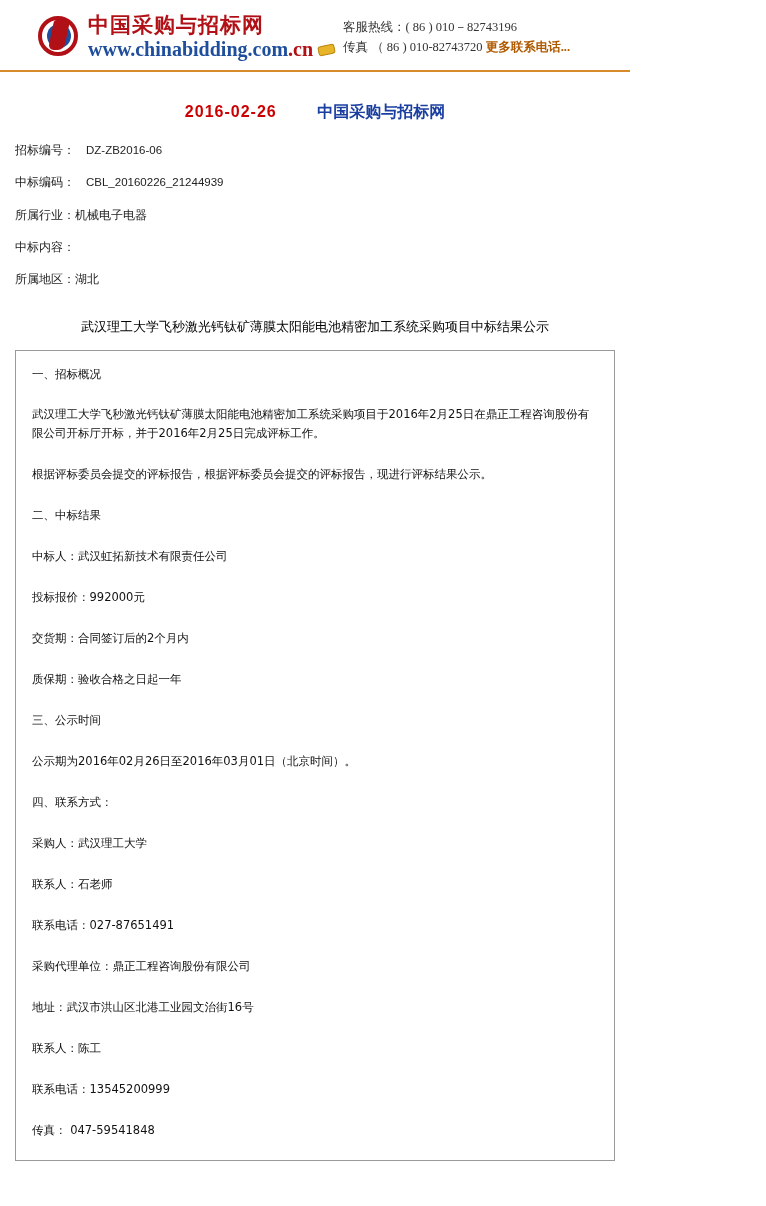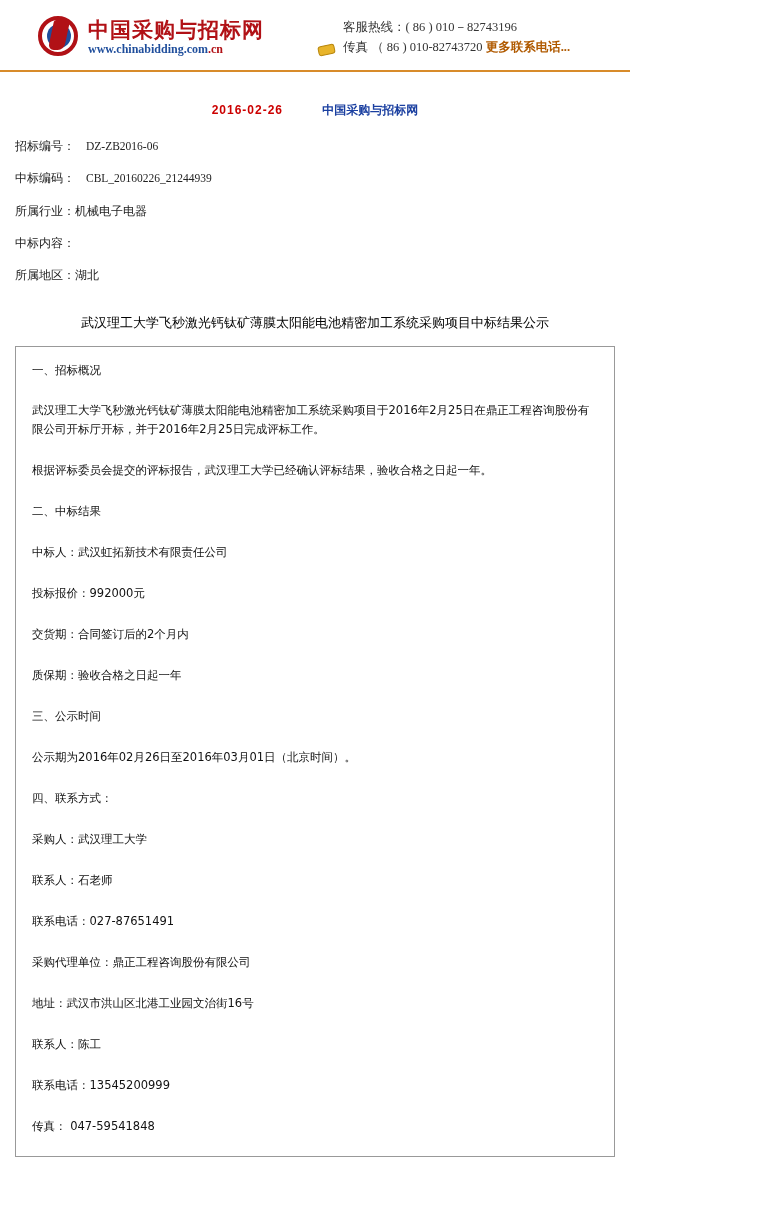--- a/index.html
+++ b/index.html
@@ -69,21 +69,21 @@
   }
   .logo-cn {
     font-family: "DejaVu Sans", sans-serif;
     font-size: 21px;
     font-weight: bold;
     color: #b11116;
     letter-spacing: 1px;
   }
   .logo-url {
     font-family: "Liberation Serif", serif;
-    font-size: 12px;
+    font-size: 20px;
     font-weight: bold;
     color: #1f4e9c;
     letter-spacing: 0px;
     margin-top: 2px;
   }
   .logo-url .dot-cn { color: #b11116; }
 
   .contact-block {
     font-family: "Liberation Serif", serif;
     font-size: 12.5px;
@@ -127,38 +127,38 @@
     font-weight: bold;
     font-size: 13.5px;
     color: #000;
     padding: 6px 0 10px 0;
     border-bottom: 1px solid #cccccc;
     font-family: "DejaVu Sans", sans-serif;
   }
   .meta-row {
     text-align: center;
     padding: 12px 0 14px 0;
-    font-size: 12px;
+    font-size: 16px;
     font-weight: bold;
   }
   .meta-date { color: #cc0000; letter-spacing: 1px; }
   .meta-source { color: #1a3fa0; margin-left: 36px; }
 
   .fields {
     padding: 4px 0 2px 0;
   }
   .field-line {
     font-size: 12px;
     color: #222;
     margin: 0 0 14px 0;
     line-height: 1.5;
     font-family: "DejaVu Sans", sans-serif;
   }
   .field-line .mono {
-    font-family: Liberation Serif, serif;
+    font-family: Liberation Sans, sans-serif;
     font-size: 11.5px;
     padding-left: 11px;
   }
 
   .section-title {
     text-align: center;
     font-weight: normal;
     font-size: 13px;
     margin: 14px 0 14px 0;
     font-family: "DejaVu Sans", sans-serif;
@@ -234,21 +234,21 @@
       <div class="field-line">
         <span>所属地区：</span><span>湖北</span>
       </div>
     </div>
 
     <div class="section-title">武汉理工大学飞秒激光钙钛矿薄膜太阳能电池精密加工系统采购项目中标结果公示</div>
 
     <div class="box">
       <p class="hd">一、招标概况</p>
       <p>武汉理工大学飞秒激光钙钛矿薄膜太阳能电池精密加工系统采购项目于2016年2月25日在鼎正工程咨询股份有限公司开标厅开标，并于2016年2月25日完成评标工作。</p>
-      <p>根据评标委员会提交的评标报告，武汉理工大学已经确认评标结果，验收合格之日起一年。</p>
+      <p>根据评标委员会提交的评标报告，根据评标委员会提交的评标报告，现进行评标结果公示。</p>
       <p class="hd">二、中标结果</p>
       <p>中标人：武汉虹拓新技术有限责任公司</p>
       <p>投标报价：992000元</p>
       <p>交货期：合同签订后的2个月内</p>
       <p>质保期：验收合格之日起一年</p>
       <p class="hd">三、公示时间</p>
       <p>公示期为2016年02月26日至2016年03月01日（北京时间）。</p>
       <p class="hd">四、联系方式：</p>
       <p>采购人：武汉理工大学</p>
       <p>联系人：石老师</p>

